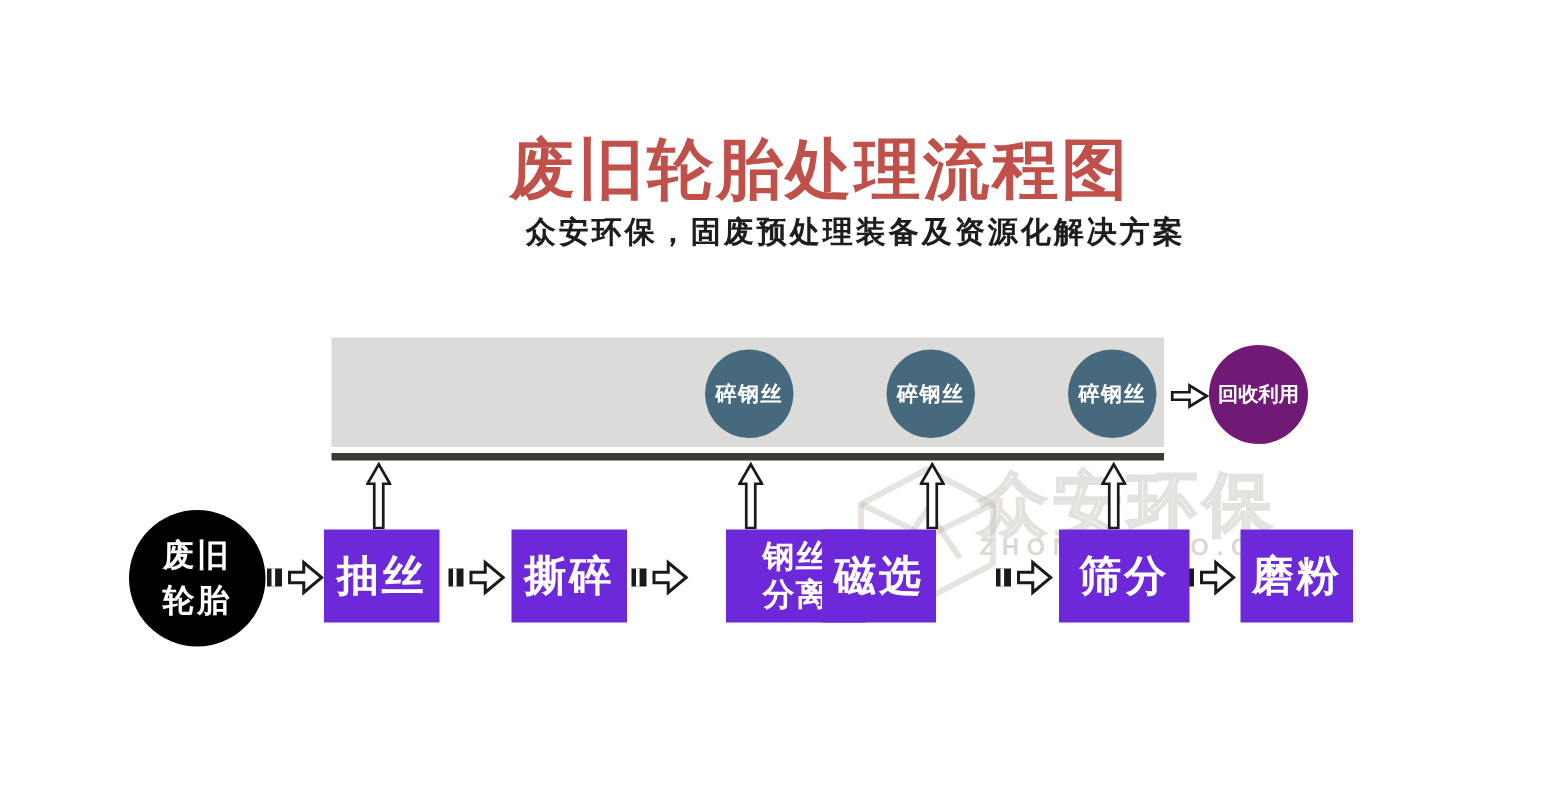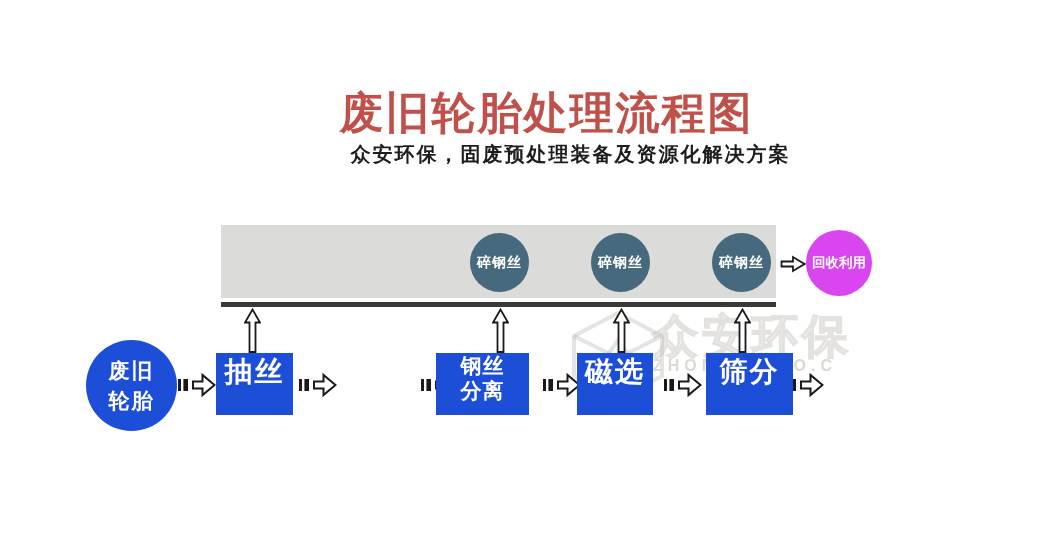--- a/index.html
+++ b/index.html
@@ -34,34 +34,34 @@
   
   .band{position:absolute;left:221px;top:225px;width:555px;height:73px;background:#dbdbd9;z-index:2;}
   .timeline-line{position:absolute;left:221px;top:302px;width:555px;height:5px;background:#3b3a36;z-index:2;}
   
   .node-circle{
     position:absolute;width:59px;height:59px;border-radius:50%;background:#47697d;
     color:#fff;font-size:14px;font-weight:bold;display:flex;align-items:center;justify-content:center;
     z-index:3;letter-spacing:1px;
   }
   .result-circle{
-    position:absolute;left:806px;top:230px;width:66px;height:66px;border-radius:50%;background:#d946ef;
+    position:absolute;left:806px;top:230px;width:66px;height:66px;border-radius:50%;background:#701a75;
     color:#fff;font-size:13.5px;font-weight:bold;display:flex;align-items:center;justify-content:center;
     z-index:3;
   }
   .src-circle{
-    position:absolute;left:86px;top:340px;width:91px;height:91px;border-radius:50%;background:#1d4ed8;
+    position:absolute;left:86px;top:340px;width:91px;height:91px;border-radius:50%;background:#000000;
     color:#fff;font-size:21px;font-weight:bold;display:flex;flex-direction:column;
     align-items:center;justify-content:center;line-height:30px;z-index:3;letter-spacing:2px;
   }
   
   .step-box{
-    position:absolute;top:353px;height:62px;background:#1d4ed8;color:#fff;
+    position:absolute;top:353px;height:62px;background:#6d28d9;color:#fff;
     font-size:28px;font-weight:bold;display:flex;flex-direction:column;
-    align-items:center;justify-content:flex-start;z-index:3;letter-spacing:2px;
+    align-items:center;justify-content:center;z-index:3;letter-spacing:2px;
   }
   .step-box .small-line{font-size:21px;line-height:25px;letter-spacing:1px;}
   
   .flow-arrow{position:absolute;top:371px;width:39px;height:28px;z-index:3;}
   .up-arrow{position:absolute;top:308px;width:17px;height:45px;z-index:3;}
   .out-arrow{position:absolute;left:780px;top:255px;width:26px;height:18px;z-index:3;}
 </style>
 </head>
 <body>
 
@@ -147,24 +147,30 @@
   </svg>
   <svg class="flow-arrow" style="left:785px;" viewBox="0 0 39 28">
     <rect x="1" y="8" width="10" height="12" fill="#1a1a1a"></rect>
     <rect x="4" y="8" width="2.4" height="12" fill="#ffffff"></rect>
     <path d="M16 10.5 H25.5 V4 L37.5 14 L25.5 24 V17.5 H16 Z" fill="#ffffff" stroke="#1a1a1a" stroke-width="2"></path>
   </svg>
 
   <div class="step-box" style="left:216px;width:77px;">
     <span>抽丝</span>
   </div>
-  <div class="step-box" style="left:436px;width:93px;">
+  <div class="step-box" style="left:341px;width:77px;">
+    <span>撕碎</span>
+  </div>
+  <div class="step-box" style="left:484px;width:93px;">
     <span class="small-line">钢丝</span>
     <span class="small-line">分离</span>
   </div>
-  <div class="step-box" style="left:577px;width:76px;">
+  <div class="step-box" style="left:548px;width:76px;">
     <span>磁选</span>
   </div>
   <div class="step-box" style="left:706px;width:87px;">
     <span>筛分</span>
   </div>
+  <div class="step-box" style="left:827px;width:75px;">
+    <span>磨粉</span>
+  </div>
 
 </div>
 
 </body></html>

